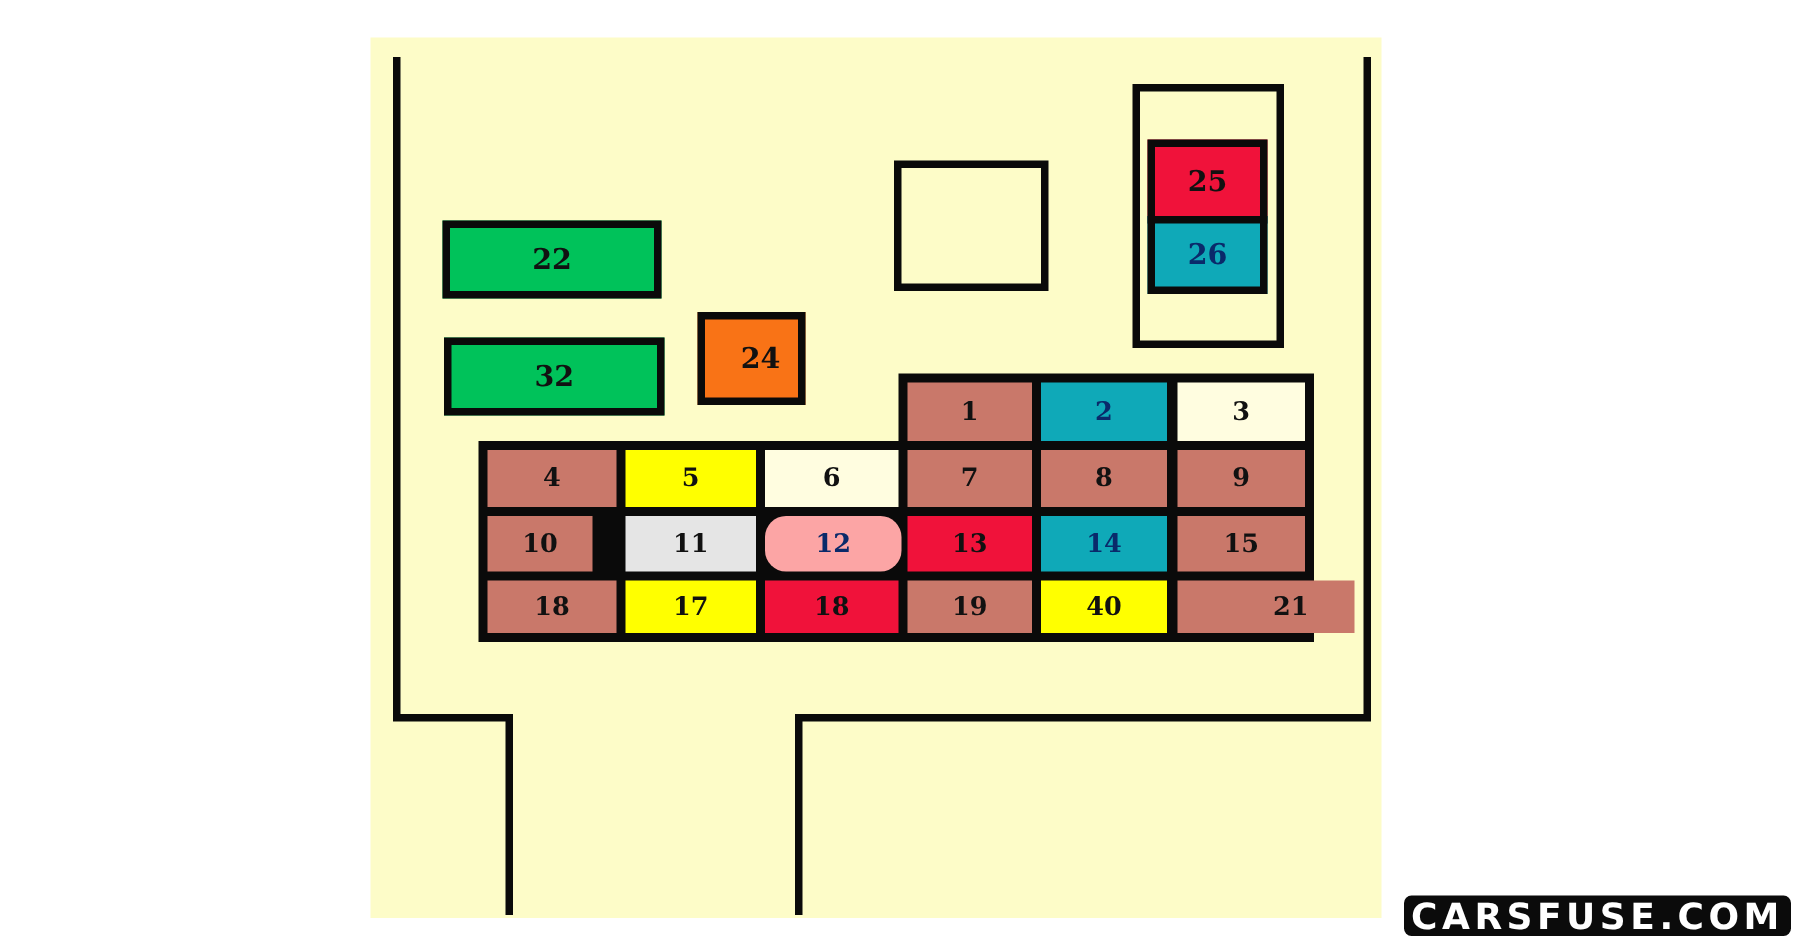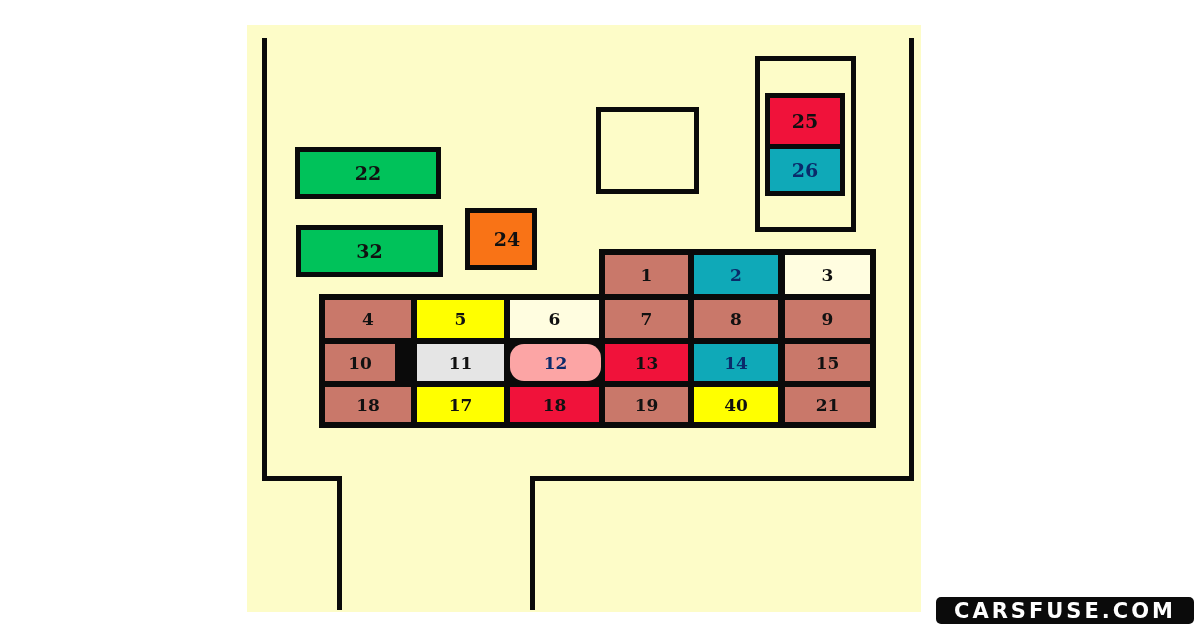--- a/index.html
+++ b/index.html
@@ -4,21 +4,21 @@
 <style>
   html,body{margin:0;padding:0;background:#ffffff;}
   body{width:1200px;height:628px;position:relative;overflow:hidden;font-family:"DejaVu Serif",serif;}
   .panel{position:absolute;left:247px;top:25px;width:674px;height:587px;background:#fdfcc8;}
   .line{position:absolute;background:#0a0a0a;}
   .fuse{position:absolute;box-sizing:border-box;border:5px solid #0a0a0a;display:flex;align-items:center;justify-content:center;font-weight:bold;font-size:19px;color:#111;}
   .box{position:absolute;box-sizing:border-box;border:5px solid #0a0a0a;}
   .grid{position:absolute;background:#0a0a0a;}
   .cell{position:absolute;display:flex;align-items:center;justify-content:center;font-weight:bold;font-size:17px;color:#111;}
   .blue-text{color:#0a2a6a;}
-  .logo{position:absolute;left:936px;top:597px;width:258px;height:27px;background:#0b0b0b;border-radius:5px;color:#fff;display:flex;align-items:center;justify-content:center;font-family:"DejaVu Sans",sans-serif;font-weight:bold;font-size:21px;letter-spacing:3px;}
+  .logo{position:absolute;left:936px;top:597px;width:258px;height:27px;background:#0b0b0b;border-radius:5px;color:#fff;display:flex;align-items:center;justify-content:center;font-family:"DejaVu Sans",sans-serif;font-weight:bold;font-size:24px;letter-spacing:3px;}
 </style>
 </head>
 <body>
 
 <div class="panel"></div>
 
 <div class="line" style="left:262px;top:38px;width:5px;height:442px;"></div>
 <div class="line" style="left:909px;top:38px;width:5px;height:442px;"></div>
 <div class="line" style="left:262px;top:476px;width:80px;height:5px;"></div>
 <div class="line" style="left:530px;top:476px;width:384px;height:5px;"></div>
@@ -104,17 +104,17 @@
   </div>
 <div class="cell" style="left:510px;top:387px;width:89px;height:35px;background:#f0123a;">
     <span>18</span>
   </div>
 <div class="cell" style="left:605px;top:387px;width:83px;height:35px;background:#c9786a;">
     <span>19</span>
   </div>
 <div class="cell" style="left:694px;top:387px;width:84px;height:35px;background:#ffff00;">
     <span>40</span>
   </div>
-<div class="cell" style="left:785px;top:387px;width:85px;height:35px;background:#c9786a;">
+<div class="cell" style="left:785px;top:387px;width:85px;height:35px;background:#c9786a;padding-left:33px;">
     <span>21</span>
   </div>
 
 <div class="logo">CARSFUSE.COM</div>
 
 </body></html>

